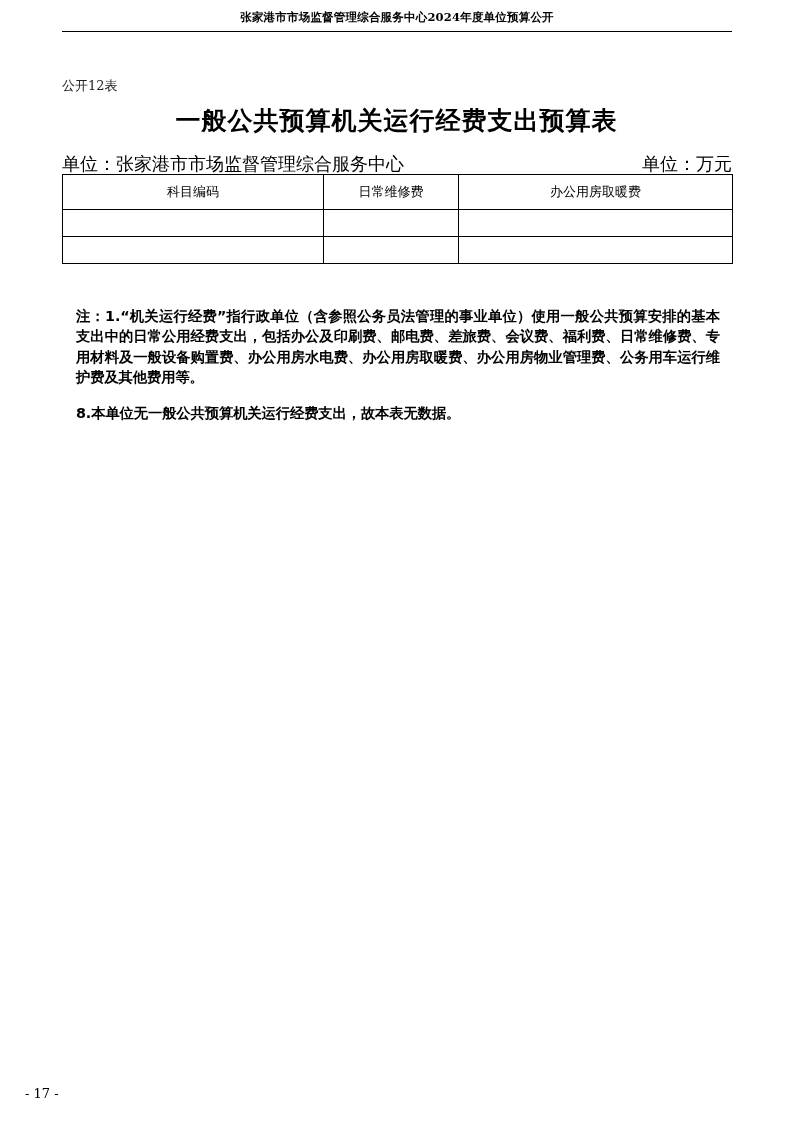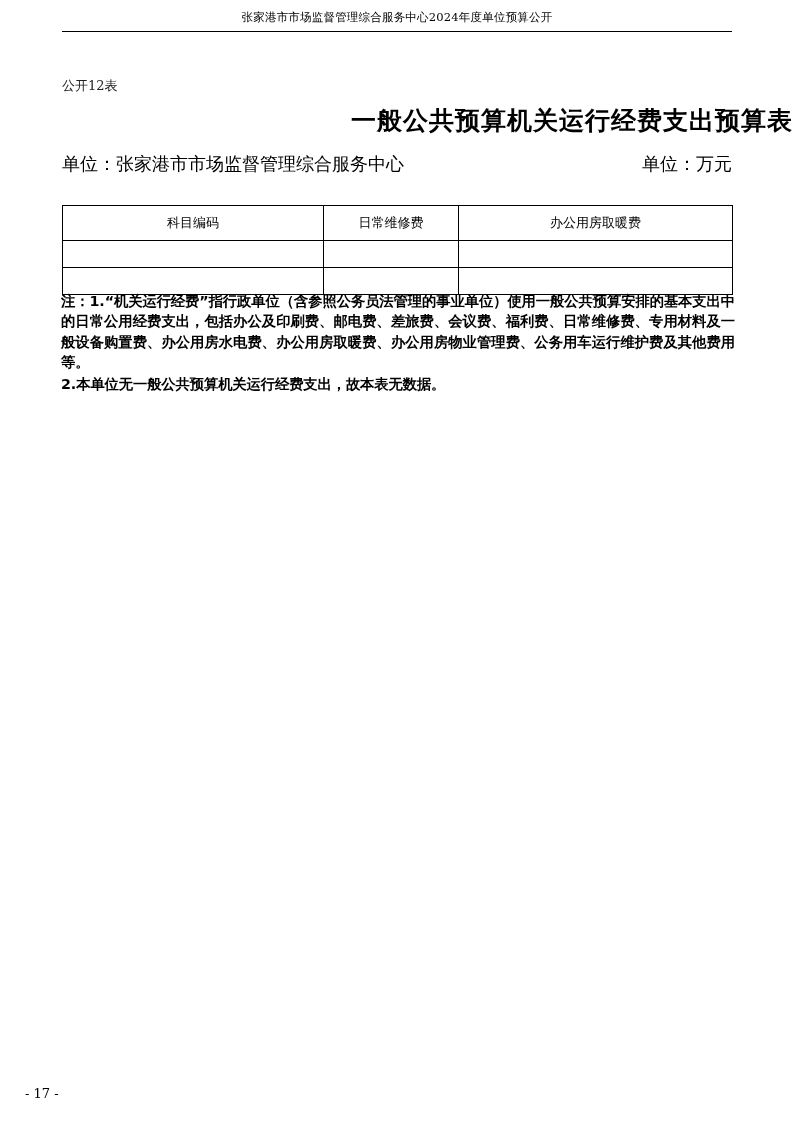--- a/index.html
+++ b/index.html
@@ -23,21 +23,21 @@
   }
 
   
   .header {
     position: absolute;
     top: 10px;
     left: 62px;
     width: 670px;
     text-align: center;
     font-size: 11.5px;
-    font-weight: normal;
+    font-weight: bold;
     letter-spacing: 0.2px;
     font-family: "DejaVu Serif", "Liberation Serif", serif;
   }
   .header-rule {
     position: absolute;
     top: 31px;
     left: 62px;
     width: 670px;
     height: 0;
     border-top: 1px solid #000;
@@ -52,21 +52,21 @@
     font-family: "DejaVu Serif", "Liberation Serif", serif;
     color: #222;
   }
 
   
   .doc-title {
     position: absolute;
     top: 104px;
     left: 0;
     width: 793px;
-    text-align: right;
+    text-align: center;
     font-size: 25px;
     font-weight: bold;
     letter-spacing: 1px;
     font-family: "DejaVu Sans", "Liberation Sans", sans-serif;
   }
 
   
   .unit-line {
     position: absolute;
     top: 152px;
@@ -80,21 +80,20 @@
   }
   .unit-left { white-space: nowrap; }
   .unit-right { white-space: nowrap; text-align: right; }
 
   
   .tbl-wrap {
     position: absolute;
     top: 174px;
     left: 62px;
     width: 670px;
-    margin-top: 31px;
   }
   table.budget {
     border-collapse: collapse;
     width: 670px;
     table-layout: fixed;
     font-family: "DejaVu Serif", "Liberation Serif", serif;
   }
   table.budget th,
   table.budget td {
     border: 1px solid #000;
@@ -118,21 +117,21 @@
     top: 290px;
     left: 60px;
     width: 676px;
     font-size: 14.3px;
     font-weight: bold;
     line-height: 1.42;
     text-align: justify;
     font-family: "DejaVu Sans", "Liberation Sans", sans-serif;
     letter-spacing: -0.1px;
   }
-  .notes p { margin: 1px; }
+  .notes p { margin: 16px; }
   .notes p + p { margin-top: 2px; }
 
   
   .page-num {
     position: absolute;
     top: 1086px;
     left: 0;
     width: 793px;
     text-align: left;
     font-size: 13px;
@@ -181,18 +180,18 @@
           <td></td>
           <td></td>
           <td></td>
         </tr>
       </tbody>
     </table>
   </div>
 
   <div class="notes">
     <p>注：1.“机关运行经费”指行政单位（含参照公务员法管理的事业单位）使用一般公共预算安排的基本支出中的日常公用经费支出，包括办公及印刷费、邮电费、差旅费、会议费、福利费、日常维修费、专用材料及一般设备购置费、办公用房水电费、办公用房取暖费、办公用房物业管理费、公务用车运行维护费及其他费用等。</p>
-    <p>2.本单位无一般公共预算机关运行经费支出，故本表无数据。</p>
+    <p>8.本单位无一般公共预算机关运行经费支出，故本表无数据。</p>
   </div>
 
   <div class="page-num">- 17 -</div>
 
 </div>
 
 </body></html>

